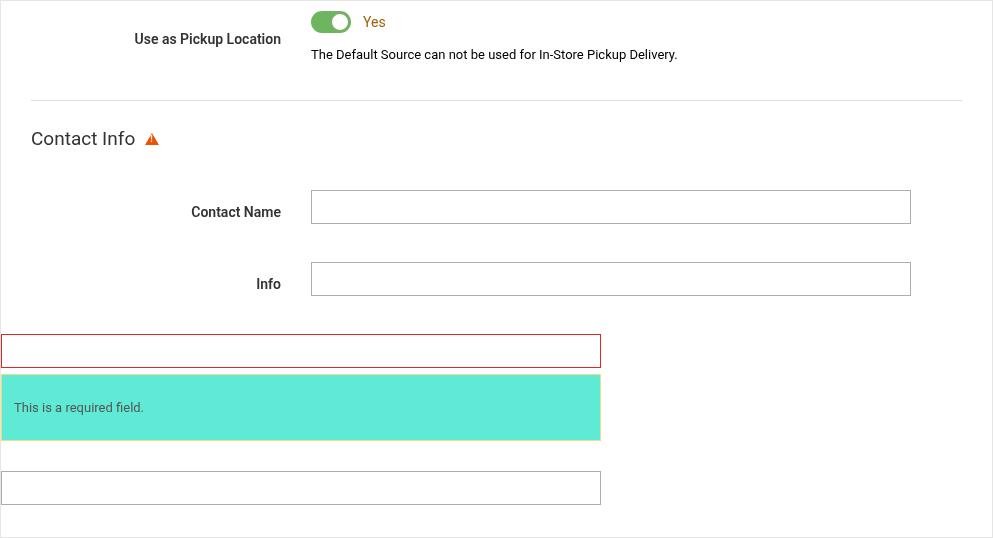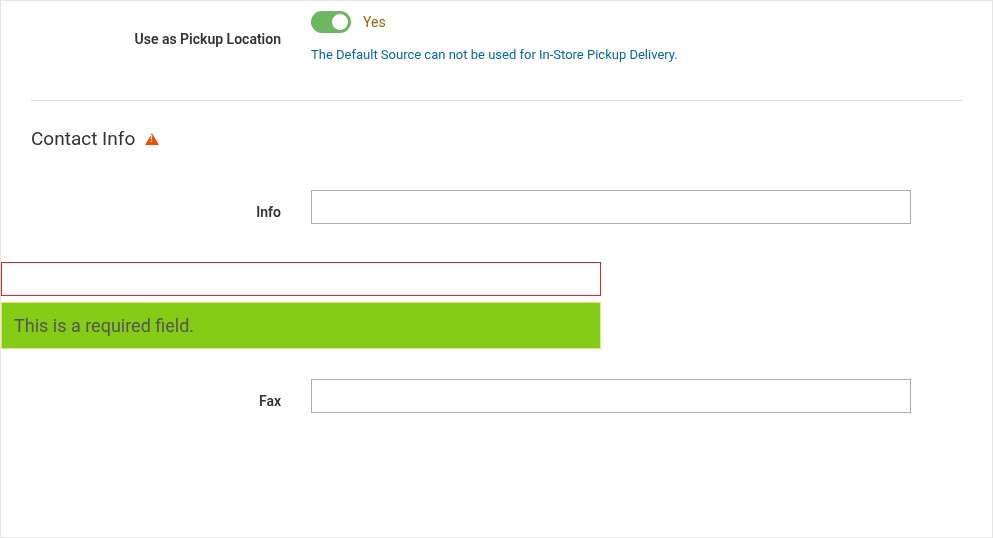--- a/index.html
+++ b/index.html
@@ -67,21 +67,21 @@
       top: 2px;
       right: 2px;
       border: 1px solid #79a56a;
     }
     .toggle-text {
       font-size: 14px;
       color: #a16207;
     }
     .help-text {
       font-size: 13px;
-      color: #0369a1;
+      color: #000000;
       margin-top: 14px;
     }
     .divider {
       border: 0;
       border-top: 1px solid #ddd;
       margin: 0 30px 26px 30px;
     }
     .section-header {
       display: flex;
       align-items: center;
@@ -122,25 +122,25 @@
     }
     .text-input.error {
       border-color: #e22626;
     }
     .required-mark {
       color: #e22626;
       margin-left: 6px;
       font-size: 14px;
     }
     .error-box {
-      background: #84cc16;
+      background: #5eead4;
       border: 1px solid #e9e285;
       color: #555;
-      font-size: 18px;
-      padding: 12px 12px;
+      font-size: 13px;
+      padding: 25px 12px;
       margin-top: 6px;
     }
     .error-spacer {
       margin-bottom: 30px;
     }
   </style>
 </head>
 <body>
 
 <div class="container">
@@ -158,37 +158,42 @@
     </div>
   </div>
 
   <hr class="divider">
 
   <div class="section-header">
     <span class="section-title">Contact Info</span>
     <span class="warning-icon"></span>
   </div>
 
+  <div class="form-row">
+    <div class="label-col">Contact Name</div>
+    <div class="field-col">
+      <input type="text" class="text-input" value="" style="">
+    </div>
+  </div>
 
   <div class="form-row">
     <div class="label-col">Info</div>
     <div class="field-col">
       <input type="text" class="text-input" value="" style="">
     </div>
   </div>
 
   <div class="form-row with-error">
     <div class="field-col">
       <input type="text" class="text-input error" value="" style="">
       <div class="error-box">This is a required field.</div>
     </div>
   </div>
 
   <div class="error-spacer"></div>
 
   <div class="form-row">
-    <div class="label-col">Fax</div>
     <div class="field-col">
       <input type="text" class="text-input" value="" style="">
     </div>
   </div>
 
 </div>
 
 </body></html>

